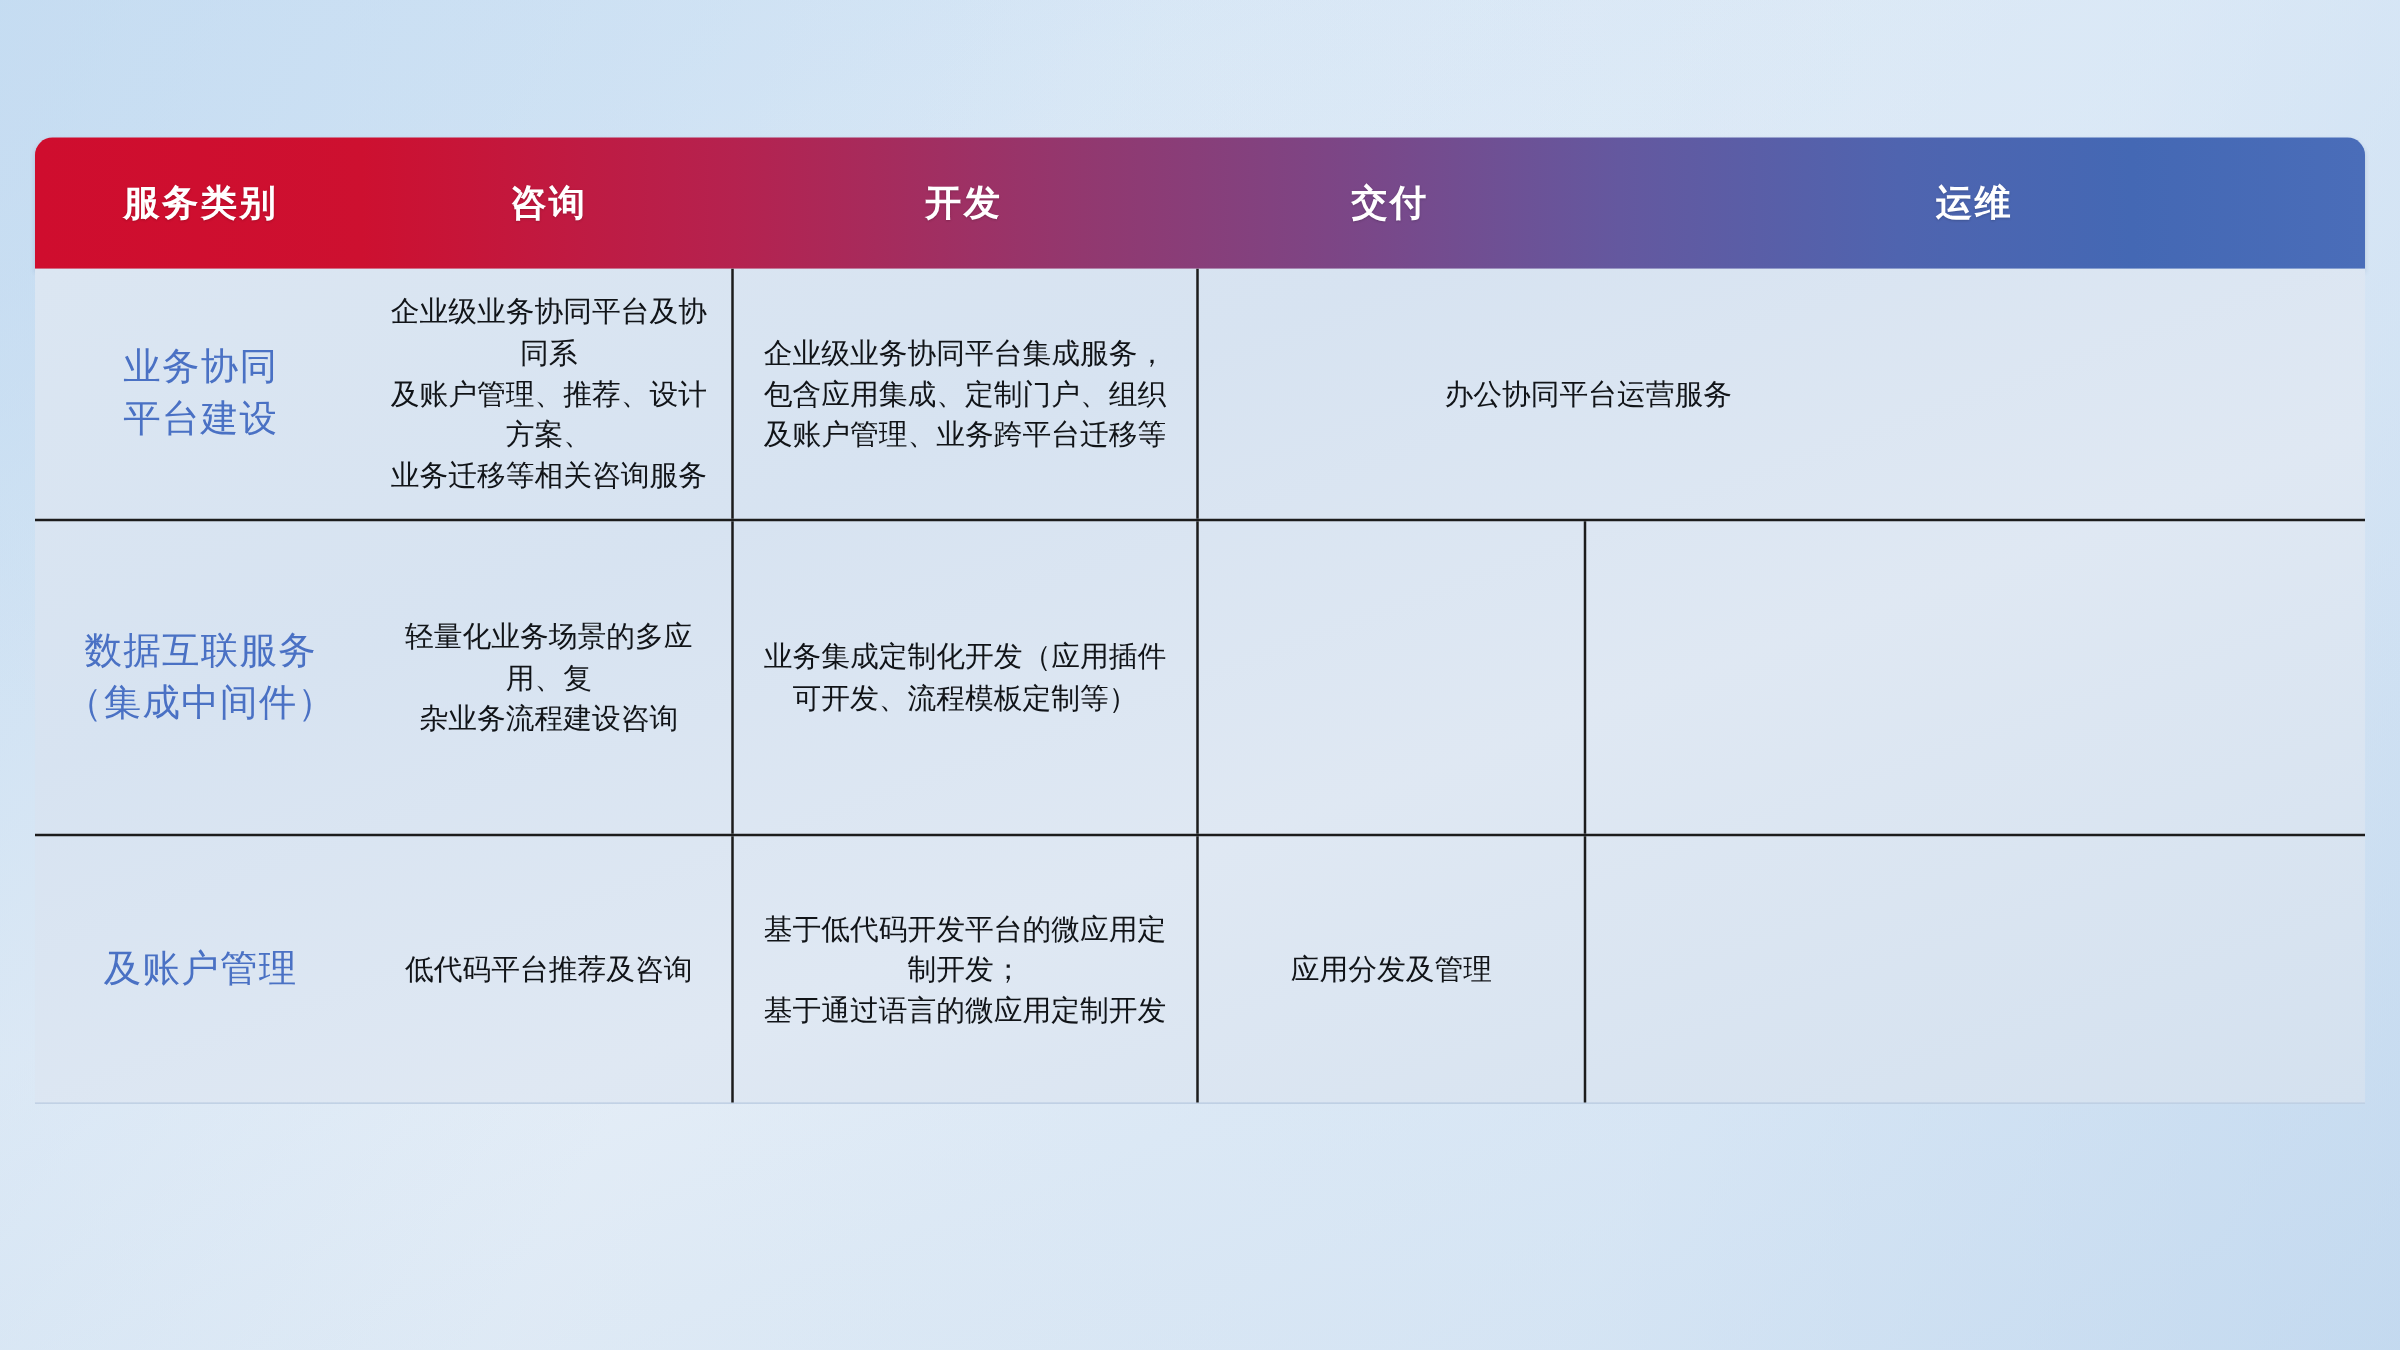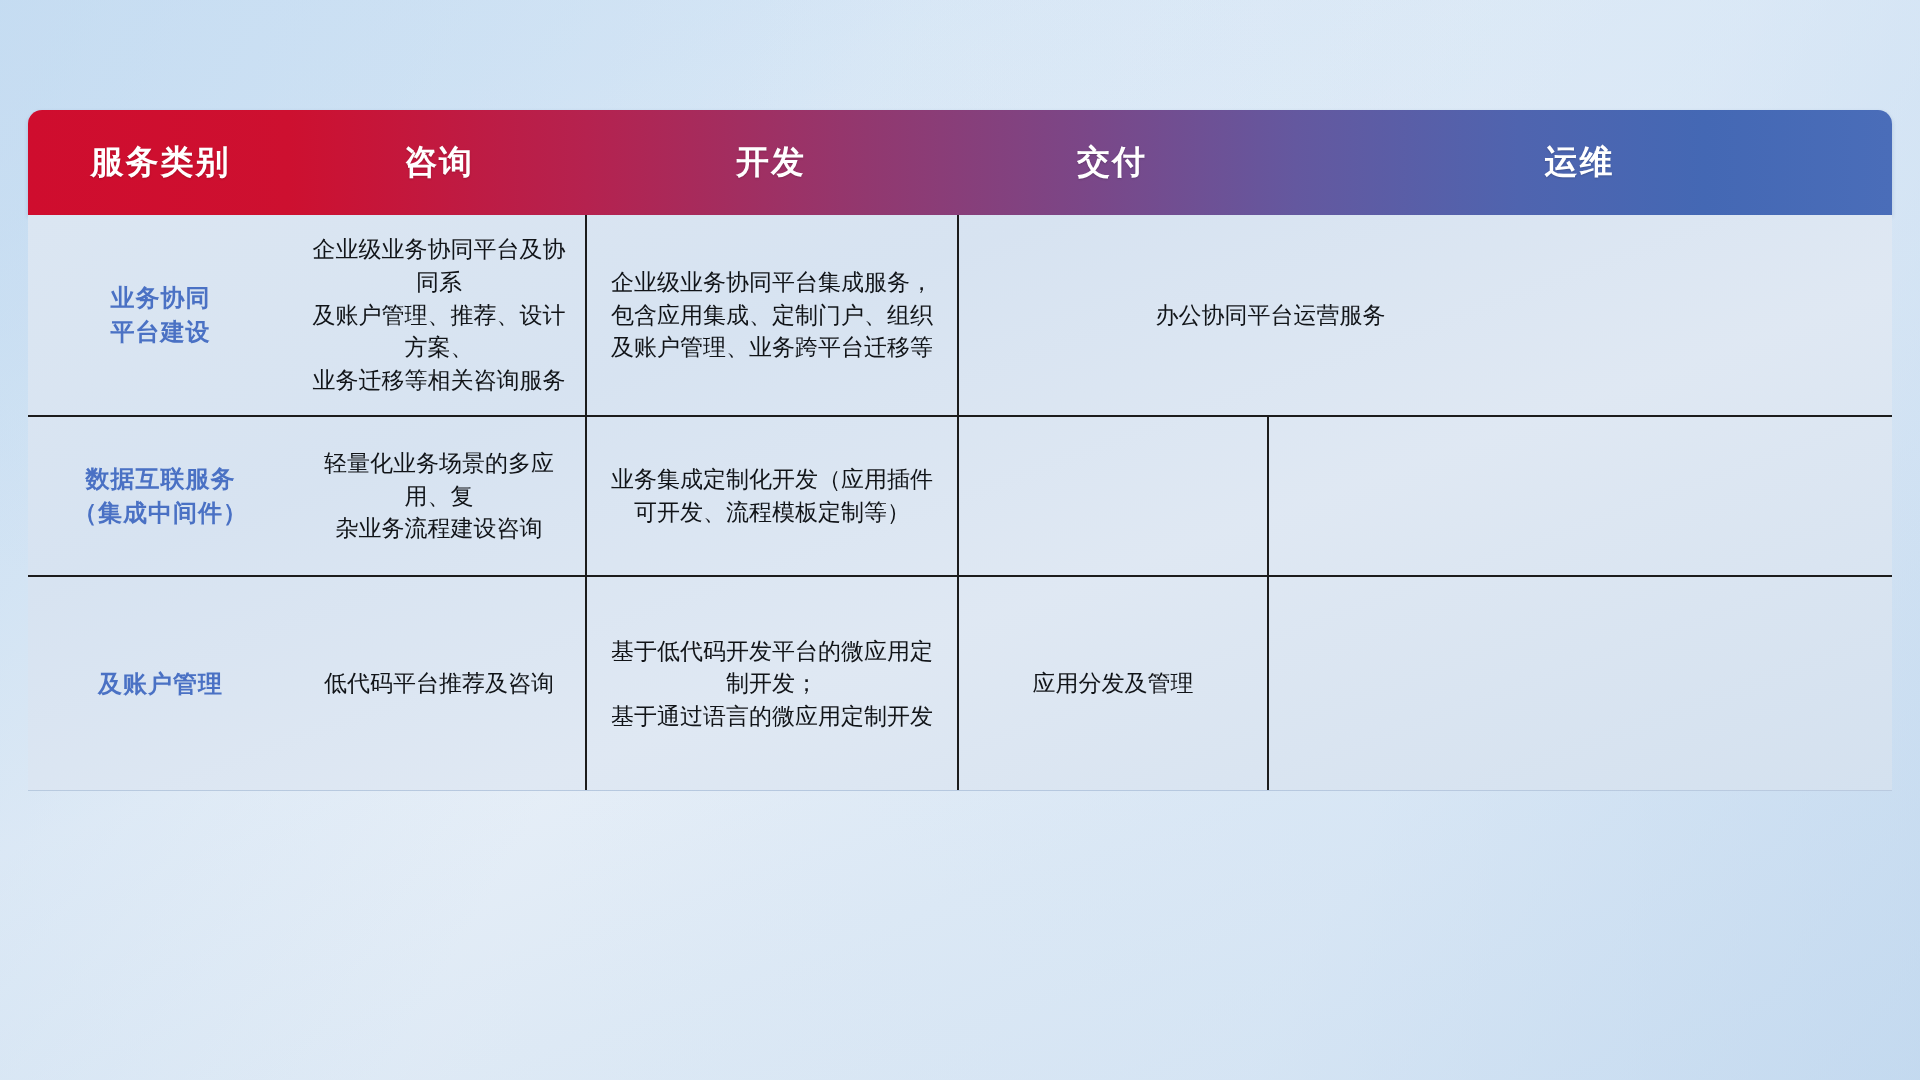--- a/index.html
+++ b/index.html
@@ -37,54 +37,54 @@
         #7a4788 57%,
         #64589f 68%,
         #4f64af 80%,
         #4468b4 90%,
         #4a6db9 100%);
     box-shadow:0 2px 4px rgba(40,60,110,.18);
     overflow:hidden;
   }
   .th{
     display:flex;align-items:center;justify-content:center;
-    color:#ffffff;font-weight:bold;font-size:33px;letter-spacing:2px;
+    color:#ffffff;font-weight:bold;font-size:29px;letter-spacing:2px;
     text-shadow:0 1px 2px rgba(0,0,0,.18);
     box-sizing:border-box;
   }
 
   
   .tbody{
     background:linear-gradient(160deg,#dbe6f2 0%,#d7e3f1 30%,#dfe8f3 60%,#d4e1ef 100%);
     border-bottom:1px solid rgba(120,150,190,.35);
   }
   .tr{display:flex;position:relative;box-sizing:border-box;}
   .tr + .tr{border-top:2px solid #1c1c1c;}
   .td{
     box-sizing:border-box;
     display:flex;align-items:center;justify-content:center;
     padding:14px 16px;
     font-size:23px;line-height:1.42;color:#111418;
     text-align:center;white-space:pre-line;
   }
   .td.sep{border-left:2px solid #1c1c1c;}
   .row-label{
-    color:#4a71c4;font-weight:bold;font-size:24px;line-height:1.4;
+    color:#4a71c4;font-weight:normal;font-size:30px;line-height:1.4;
     letter-spacing:1px;
   }
 
   
   .c0{width:265px;}
   .c1{width:292px;}
   .c2{width:372px;}
   .c3{width:310px;}
   .c4{width:625px;}
 
   .r0{height:200px;}
-  .r1{height:160px;}
+  .r1{height:252px;}
   .r2{height:215px;}
 </style>
 </head>
 <body>
 
 <div id="stage">
 
   <div class="table-wrap">
 
     <div class="thead">

